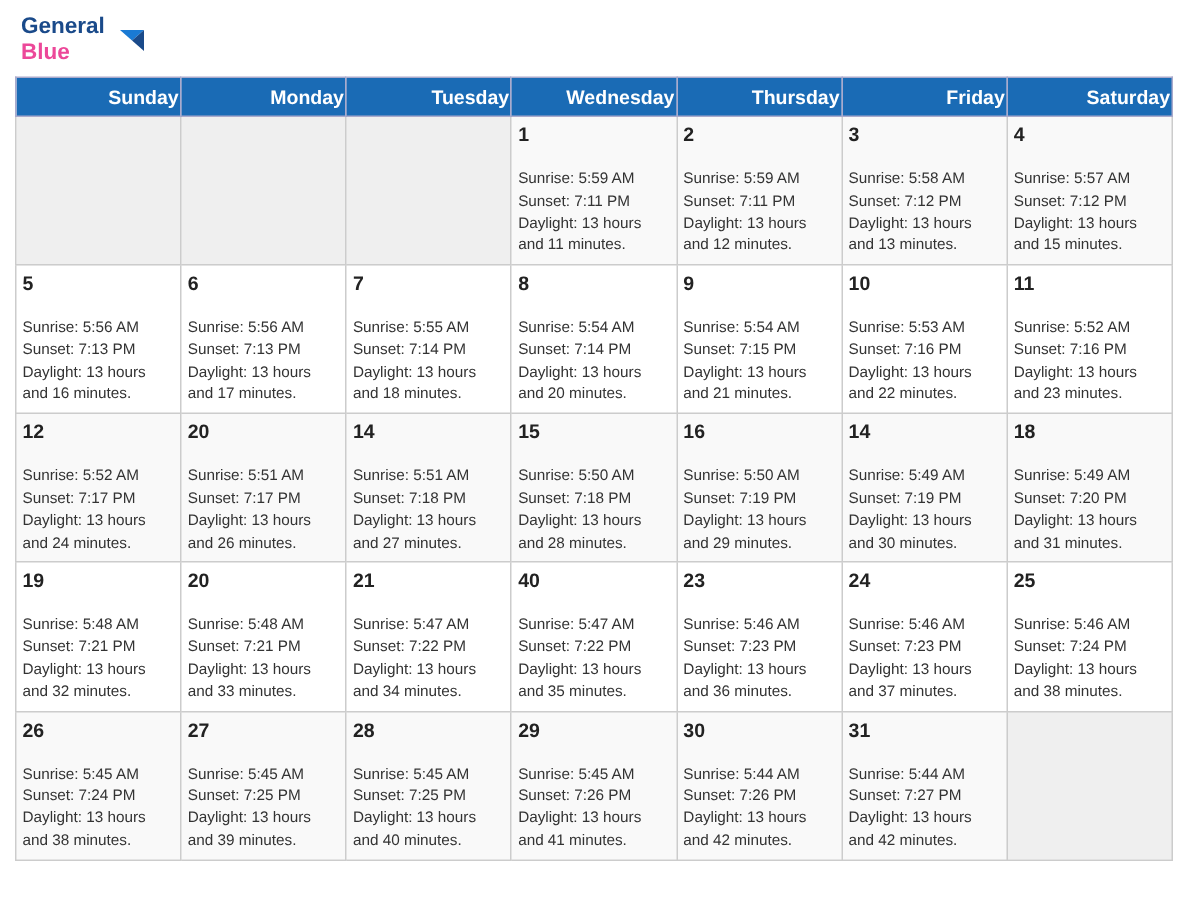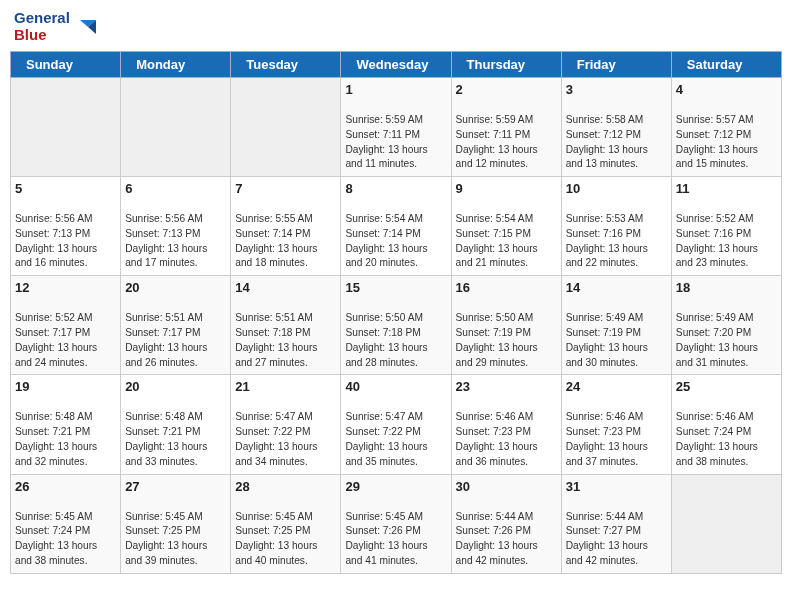--- a/index.html
+++ b/index.html
@@ -35,22 +35,22 @@
     table {
       width: 100%;
       border-collapse: collapse;
       table-layout: fixed;
     }
     thead tr th {
       background: #1a6bb5;
       color: #fff;
       font-size: 13px;
       font-weight: bold;
-      text-align: left;
-      padding: 5px 15px;
+      text-align: right;
+      padding: 5px 1px;
       border: 1px solid #aac;
     }
     tbody tr td {
       vertical-align: top;
       border: 1px solid #ccc;
       padding: 4px 4px;
       font-size: 10.5px;
       color: #222;
       height: 88px;
       background: #fff;
@@ -72,21 +72,21 @@
     }
     td.empty { background: #efefef !important; }
   </style>
 </head>
 <body>
 
 <div class="header">
   <div class="logo">
   <div style="line-height:1.1; font-family:Arial,sans-serif; font-weight:bold; font-size:15px; color:#1a4a8a;">
     <span>General</span><br>
-    <span style="color:#b91c1c;">Blue</span>
+    <span style="color:#ec4899;">Blue</span>
   </div>
   <svg width="22" height="22" viewBox="0 0 22 22">
     <polygon points="6,4 22,4 14,11" fill="#1a7ad4"></polygon>
     <polygon points="14,11 22,4 22,18" fill="#1a4a8a"></polygon>
   </svg>
 </div>
   <div class="title-block">
     <div class="calendar-title"></div>
     <div class="calendar-subtitle"></div>
   </div>

